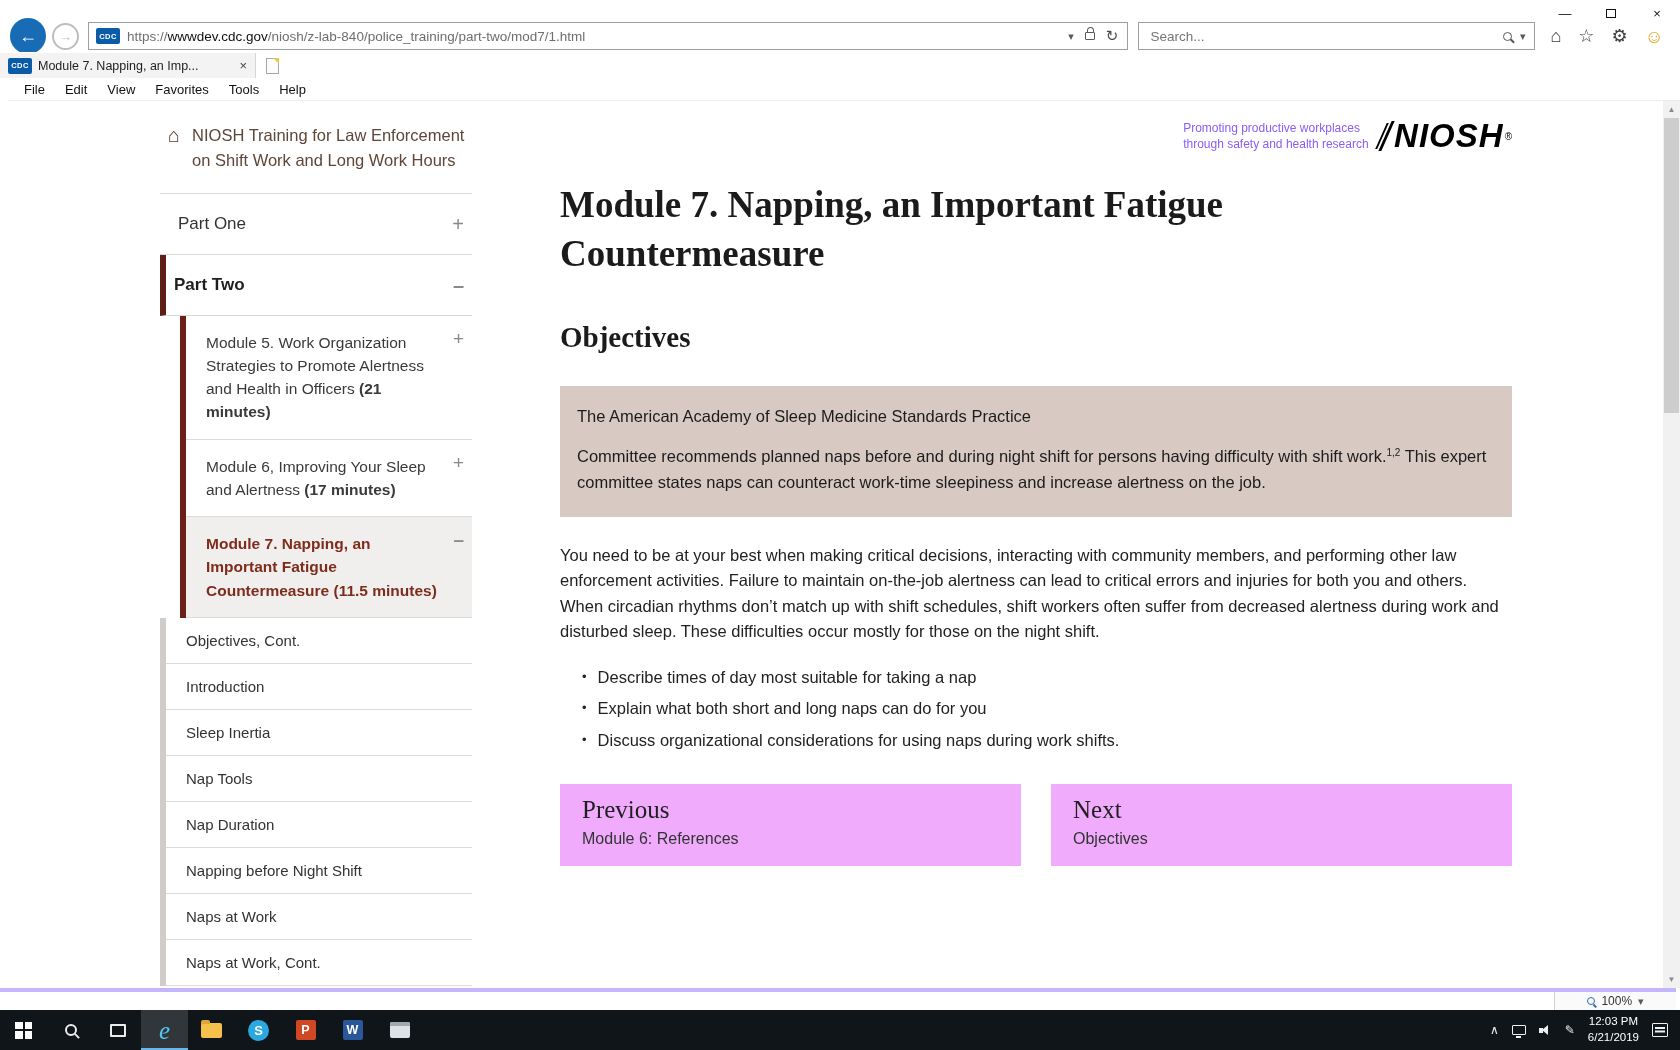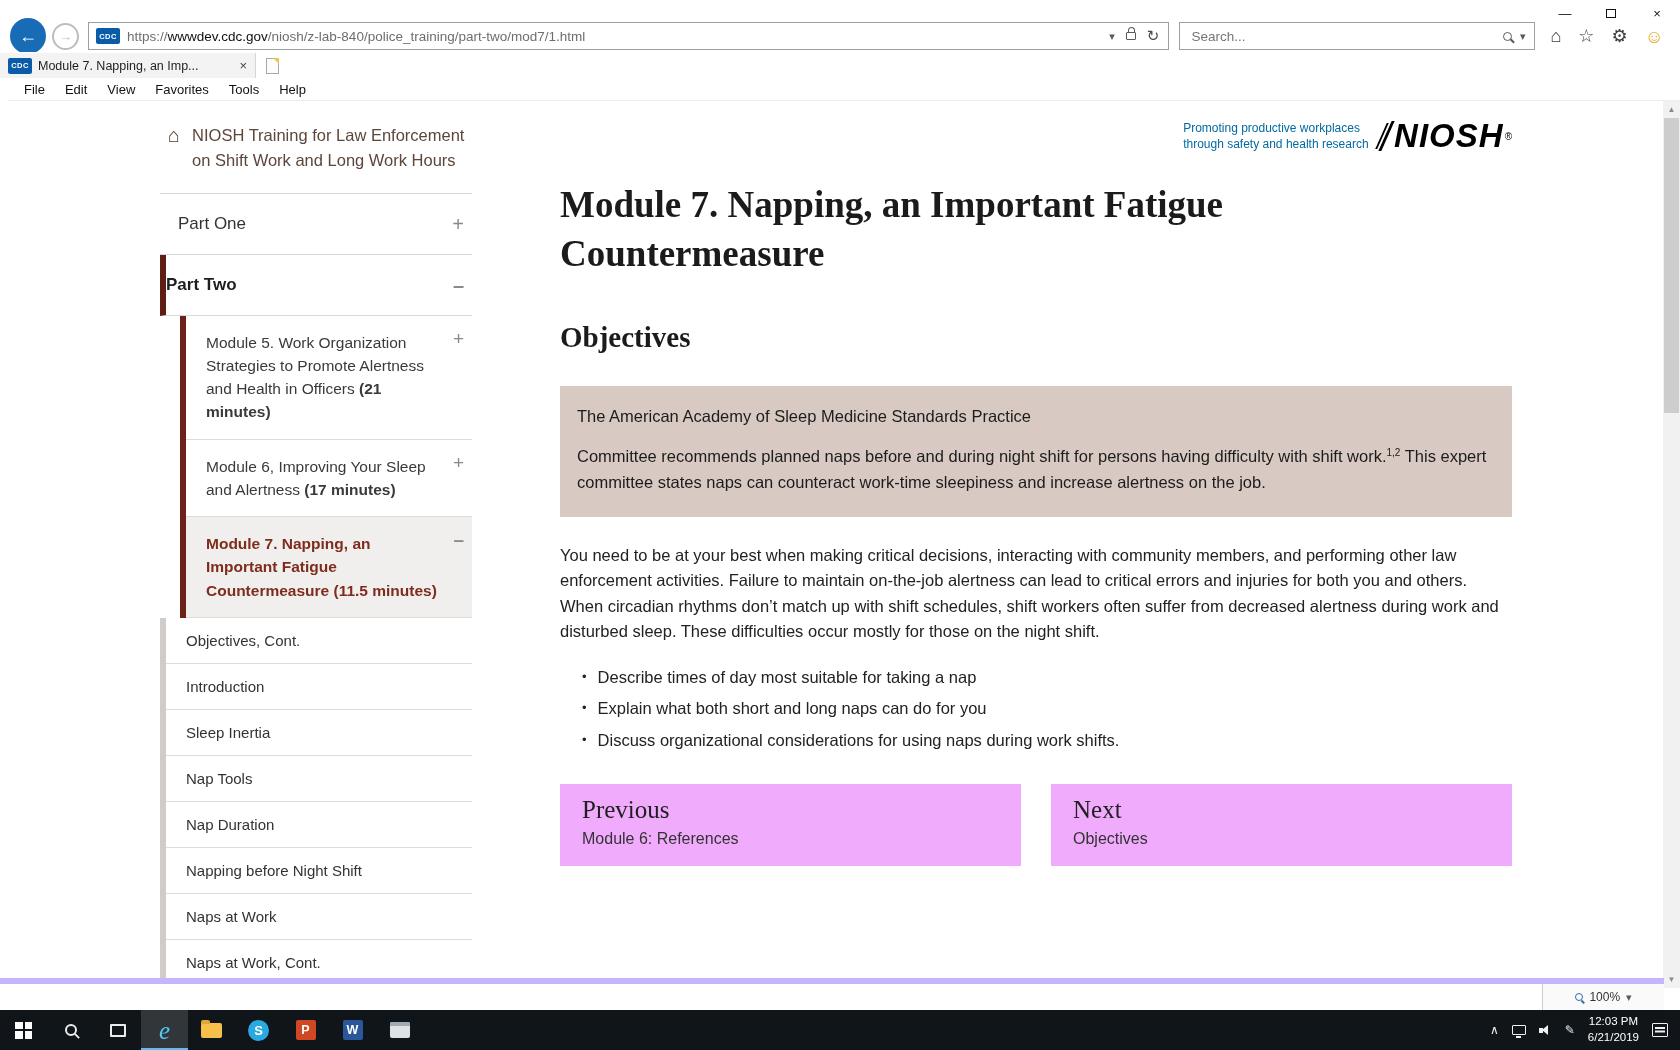--- a/index.html
+++ b/index.html
@@ -21,21 +21,21 @@
   .addr-bar { flex:1; height:28px; border:1px solid #99a0a6; margin-left:9px; display:flex; align-items:center; background:#fff; font-size:13.5px; min-width:0; }
   .cdc-favicon { width:24px; height:16px; background:#0b5ca8; color:#fff; font-size:7.5px; font-weight:bold; display:flex; align-items:center; justify-content:center; border-radius:2px; margin:0 7px; flex:none; letter-spacing:.5px; }
   .url { white-space:nowrap; overflow:hidden; }
   .url-scheme,.url-path { color:#6e6e6e; }
   .url-domain { color:#0f0f0f; }
   .addr-icons { margin-left:auto; display:flex; align-items:center; gap:11px; padding:0 9px; color:#5a5a5a; flex:none; }
   .caret { font-size:11px; color:#5a5a5a; }
   .lock-icon { width:10px; height:8px; border:1.5px solid #5a5a5a; border-radius:1px; position:relative; display:inline-block; }
   .lock-icon::before { content:""; position:absolute; top:-6px; left:1px; width:5px; height:5px; border:1.5px solid #5a5a5a; border-bottom:none; border-radius:4px 4px 0 0; }
   .refresh-glyph { font-size:15px; color:#4c4c4c; }
-  .search-box { width:356px; height:28px; border:1px solid #99a0a6; margin-left:10px; display:flex; align-items:center; padding:0 9px; gap:8px; flex:none; }
+  .search-box { width:397px; height:28px; border:1px solid #99a0a6; margin-left:10px; display:flex; align-items:center; padding:0 9px; gap:8px; flex:none; }
   .search-box input { border:none; outline:none; flex:1; font-size:13.5px; color:#555; font-family:"Liberation Sans",sans-serif; background:transparent; min-width:0; }
   .mag-icon { width:9px; height:9px; border:1.6px solid #5a5a5a; border-radius:50%; position:relative; display:inline-block; flex:none; }
   .mag-icon::after { content:""; position:absolute; width:5px; height:1.6px; background:#5a5a5a; transform:rotate(45deg); right:-4px; bottom:-2px; }
   .chrome-icons { display:flex; align-items:center; gap:17px; margin:0 6px 0 15px; flex:none; }
   .chrome-ico { font-size:18px; color:#3d3d3d; line-height:1; }
   .smiley { color:#e9a62a; font-size:19px; }
 
   .tab-row { position:absolute; top:52px; left:0; right:0; height:26px; background:#fff; display:flex; align-items:flex-end; }
   .tab { width:256px; height:25px; background:#f3f3f3; border-right:1px solid #d6d6d6; display:flex; align-items:center; padding:0 8px; font-size:12.5px; color:#1e1e1e; gap:6px; }
   .tab-title { flex:1; white-space:nowrap; overflow:hidden; }
@@ -54,34 +54,34 @@
   .scrollbar { position:absolute; top:101px; bottom:62px; right:0; width:17px; background:#f1f1f1; }
   .sb-arrow { height:17px; display:flex; align-items:center; justify-content:center; color:#8a8a8a; font-size:8px; }
   .sb-arrow.down { position:absolute; bottom:0; left:0; right:0; }
   .sb-thumb { position:absolute; top:17px; left:1px; right:1px; height:295px; background:#cdcdcd; }
 
   
   .sidebar { position:absolute; left:160px; top:12px; width:312px; }
   .side-home { display:flex; gap:12px; padding:10px 4px 20px 8px; border-bottom:1px solid #d8d8d8; color:#5d463a; font-size:16.5px; line-height:1.5; }
   .home-icon { font-size:20px; line-height:1.2; color:#4f3a2e; flex:none; }
   .side-section { display:flex; justify-content:space-between; align-items:center; padding:20px 8px 20px 18px; border-bottom:1px solid #d8d8d8; font-size:17px; color:#333; }
-  .side-section.part-two { border-left:6px solid #5e1e16; padding-left:0; font-weight:bold; color:#1f1f1f; }
+  .side-section.part-two { border-left:6px solid #5e1e16; padding-left:8px; font-weight:bold; color:#1f1f1f; }
   .toggle { color:#8a8a8a; font-size:20px; line-height:1; flex:none; margin-left:8px; }
   .modules-group { margin-left:20px; border-left:6px solid #6c2118; }
   .module-item { position:relative; padding:15px 30px 15px 20px; font-size:15.5px; line-height:1.5; color:#3a3a3a; border-bottom:1px solid #dcdcdc; }
   .module-item .toggle { position:absolute; right:8px; top:13px; font-size:19px; }
   .module-dur { font-weight:bold; }
   .module-item.active { background:#f1efee; color:#7e2d1c; font-weight:bold; }
   .subitems-group { border-left:6px solid #d2ccc8; }
   .subitem { padding:14px 8px 14px 20px; border-bottom:1px solid #dcdcdc; font-size:15px; color:#333; }
 
   
   .main { position:absolute; left:560px; top:0; width:952px; }
   .logo-row { display:flex; justify-content:flex-end; align-items:center; gap:12px; margin-top:16px; }
-  .tagline { font-size:12px; color:#0369a1; line-height:1.35; }
+  .tagline { font-size:12px; color:#8b5cf6; line-height:1.35; }
   .niosh-logo { display:flex; align-items:center; }
   .slash { width:3px; height:30px; background:#000; transform:skewX(-24deg); margin-right:3px; }
   .slash.thin { width:1.5px; height:26px; }
   .niosh-word { font-style:italic; font-weight:bold; font-size:33px; letter-spacing:1px; color:#000; margin-left:3px; }
   .niosh-reg { font-size:10px; vertical-align:top; margin-left:1px; color:#000; }
 
   .page-title { font-family:"Liberation Serif", serif; font-size:37px; font-weight:bold; color:#1b1b1b; line-height:1.32; margin:26px 0 0; max-width:890px; }
   .section-heading { font-family:"Liberation Serif", serif; font-size:29px; font-weight:bold; color:#1b1b1b; margin:42px 0 0; }
 
   .callout { margin-top:32px; background:#d8cac3; padding:18px 17px 22px; font-size:16.5px; color:#1c1c1c; line-height:1.55; }
@@ -93,21 +93,21 @@
   .bullets { margin-top:18px; }
   .bullet-item { display:flex; gap:11px; padding:3px 0; margin-left:22px; font-size:16.5px; line-height:1.55; color:#222; }
   .bullet-glyph { font-size:13px; margin-top:2px; color:#222; flex:none; }
 
   .pagenav { display:flex; gap:30px; margin-top:28px; }
   .pagenav-box { flex:1; background:#f0abfc; padding:12px 22px 18px; }
   .pagenav-label { font-family:"Liberation Serif", serif; font-size:25px; color:#1f1f1f; }
   .pagenav-sub { font-size:16px; color:#333; margin-top:6px; }
 
   
-  .status-strip { position:absolute; left:0; right:16px; bottom:40px; height:32px; background:#fff; border-top:6px solid #c4b5fd; }
+  .status-strip { position:absolute; left:0; right:4px; bottom:40px; height:22px; background:#fff; border-top:4px solid #c4b5fd; }
   .zoom-ctl { position:absolute; right:0; top:0; bottom:0; width:122px; border-left:1px solid #cfcfcf; display:flex; align-items:center; justify-content:center; gap:6px; font-size:12px; color:#333; background:#fafafa; }
   .magplus { width:8px; height:8px; border:1.5px solid #2e6da4; border-radius:50%; position:relative; display:inline-block; }
   .magplus::after { content:""; position:absolute; width:4px; height:1.5px; background:#2e6da4; transform:rotate(45deg); right:-3px; bottom:-2px; }
 
   
   .taskbar { position:absolute; left:0; right:0; bottom:0; height:40px; background:#10151a; display:flex; align-items:stretch; color:#fff; }
   .tb-btn { width:47px; display:flex; align-items:center; justify-content:center; flex:none; }
   .tb-btn.active { background:rgba(255,255,255,.14); box-shadow:inset 0 -2px 0 #6ab6ea; }
   .win-logo { width:17px; height:17px; display:grid; grid-template-columns:1fr 1fr; grid-template-rows:1fr 1fr; gap:2px; }
   .win-logo i { background:#fff; }

